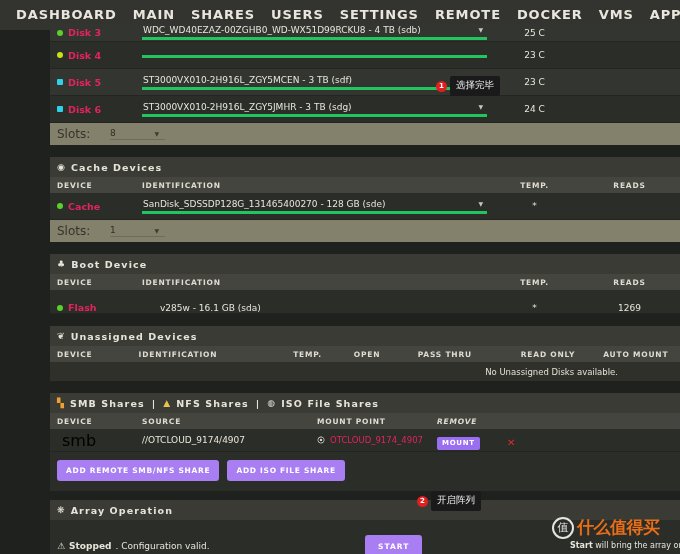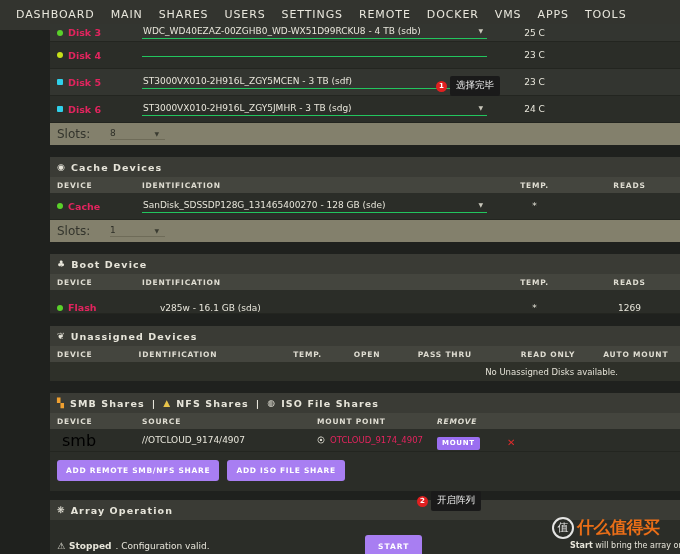--- a/index.html
+++ b/index.html
@@ -19,22 +19,22 @@
   
   #topnav {
     position: absolute; left: 0; top: 0; width: 680px; height: 30px;
     background: #33342f;
     display: flex; align-items: center;
     padding-left: 8px;
   }
   .navitem {
     position: relative;
     color: #e9e7dd;
-    font-size: 11px;
-    font-weight: normal;
+    font-size: 13px;
+    font-weight: bold;
     letter-spacing: 0.9px;
     padding: 4px 8px 6px 8px;
     white-space: nowrap;
     cursor: pointer;
   }
   .navitem.active { color: #e8e6dc; }
   .navitem.active::after {
     content: "";
     position: absolute;
     left: 8px; right: 8px; bottom: 1px;
@@ -102,21 +102,21 @@
 
   
   .c-dev { width: 85px; display:flex; align-items:center; gap:5px; }
   .c-dev .dot { width: 6px; height: 6px; border-radius: 50%; flex:0 0 auto; }
   .c-dev .sq  { width: 6px; height: 6px; border-radius: 1px; flex:0 0 auto; }
   .c-dev .nm  { color: #e2245e; font-size: 9.5px; font-weight: bold; }
 
   .c-id { width: 345px; position: relative; }
   .sel {
     position: relative;
-    border-bottom: 1px solid #22c55e;
+    border-bottom: 3px solid #22c55e;
     padding: 0 16px 2px 1px;
     color: #e8e6db;
     font-size: 9px;
     white-space: nowrap; overflow: hidden;
   }
   .sel .car {
     position: absolute; right: 4px; top: 1px;
     color: #c9c7bb; font-size: 6px;
   }
 

